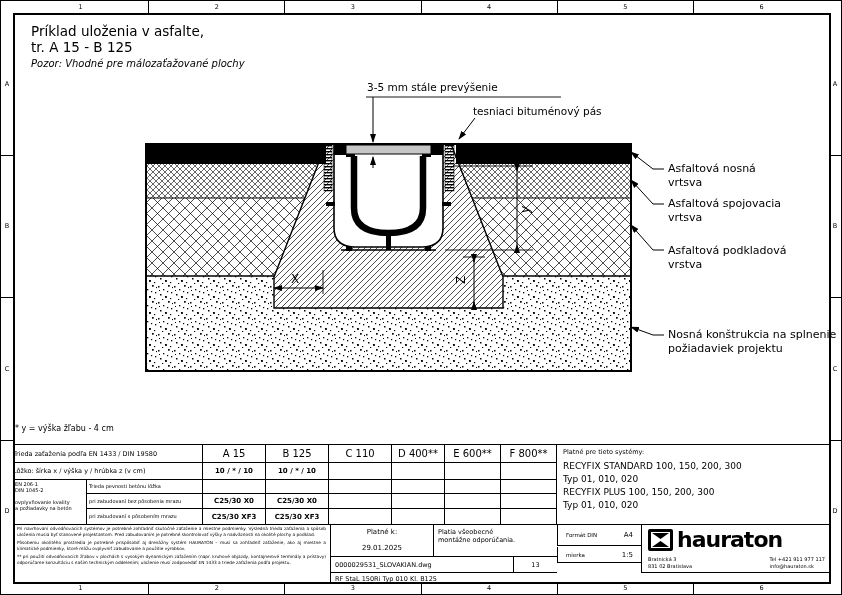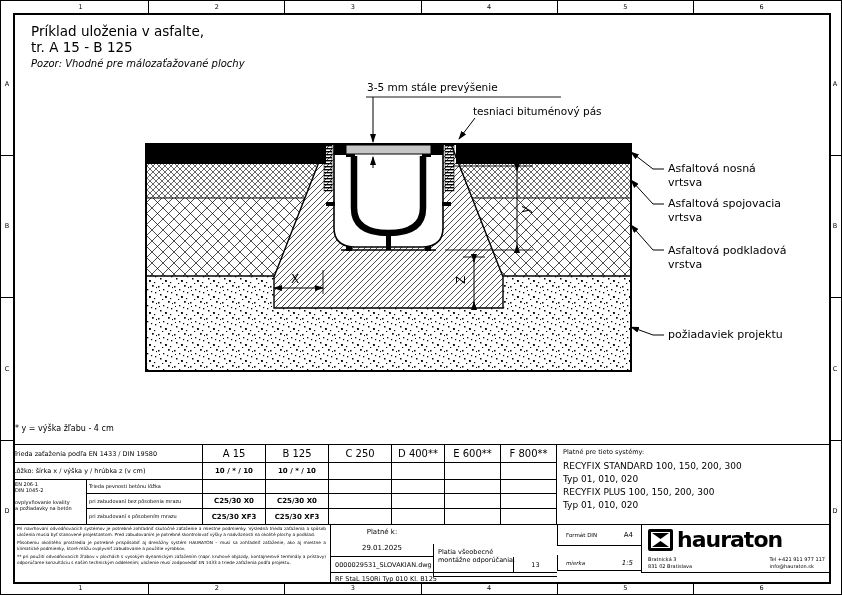--- a/index.html
+++ b/index.html
@@ -238,31 +238,32 @@
   </div>
   <div class="layer-label" style="left:667px; top:196px;">
     <div>Asfaltová spojovacia</div>
     <div>vrtsva</div>
   </div>
   <div class="layer-label" style="left:667px; top:243px;">
     <div>Asfaltová podkladová</div>
     <div>vrstva</div>
   </div>
   <div class="layer-label" style="left:667px; top:327px;">
+    <div>Nosná konštrukcia na splnenie</div>
     <div>požiadaviek projektu</div>
   </div>
 
   <div class="footnote">* y = výška žľabu - 4 cm</div>
 
   <div class="spec">
 
     <div class="cell desc1" style="left:0; top:0; width:190px; height:18px;">Trieda zaťaženia podľa EN 1433 / DIN 19580</div>
     <div class="cell clshead" style="left:190px; top:0; width:63px; height:18px;">A 15</div>
     <div class="cell clshead" style="left:253px; top:0; width:63px; height:18px;">B 125</div>
-    <div class="cell clshead" style="left:316px; top:0; width:63px; height:18px;">C 250</div>
+    <div class="cell clshead" style="left:316px; top:0; width:63px; height:18px;">C 110</div>
     <div class="cell clshead" style="left:379px; top:0; width:53px; height:18px;">D 400**</div>
     <div class="cell clshead" style="left:432px; top:0; width:56px; height:18px;">E 600**</div>
     <div class="cell clshead" style="left:488px; top:0; width:56px; height:18px;">F 800**</div>
 
     <div class="cell desc1" style="left:0; top:18px; width:190px; height:17px;">Lôžko: šírka x / výška y / hrúbka z (v cm)</div>
     <div class="cell val" style="left:190px; top:18px; width:63px; height:17px;">10 / * / 10</div>
     <div class="cell val" style="left:253px; top:18px; width:63px; height:17px;">10 / * / 10</div>
     <div class="cell val" style="left:316px; top:18px; width:63px; height:17px;"></div>
     <div class="cell val" style="left:379px; top:18px; width:53px; height:17px;"></div>
     <div class="cell val" style="left:432px; top:18px; width:56px; height:17px;"></div>
@@ -309,29 +310,29 @@
   <div class="tblock">
     <div class="bcell bR disclaimer" style="left:0; top:0; width:318px; height:60px;">
       <p>Pri navrhovaní odvodňovacích systémov je potrebné zohľadniť skutočné zaťaženie a miestne podmienky. Výsledná trieda zaťaženia a spôsob uloženia musia byť stanovené projektantom. Pred zabudovaním je potrebné skontrolovať výšky a nadväznosti na okolité plochy a podklad.</p>
       <p>Pôsobeniu okolitého prostredia je potrebné prispôsobiť aj drenážny systém HAURATON – musí sa zohľadniť zaťaženie, ako aj miestne a klimatické podmienky, ktoré môžu ovplyvniť zabudovanie a použitie výrobkov.</p>
       <p>** pri použití odvodňovacích žľabov v plochách s vysokým dynamickým zaťažením (napr. kruhové objazdy, kontajnerové terminály a prístavy) odporúčame konzultáciu s naším technickým oddelením; uloženie musí zodpovedať EN 1433 a triede zaťaženia podľa projektu.</p>
     </div>
     <div class="bcell bB platne" style="left:318px; top:0; width:102px; height:33px;">
       <span>Platné k:</span>
       <span>29.01.2025</span>
     </div>
-    <div class="bcell bL bB platia" style="left:420px; top:0; width:124px; height:33px;margin-top:20px;">
+    <div class="bcell bL bB platia" style="left:420px; top:0; width:124px; height:33px;">
       <div>Platia všeobecné</div>
       <div>montážne odporúčania.</div>
     </div>
     <div class="bcell bL bB kv" style="left:544px; top:0; width:84px; height:22px;">
       <span class="lbl-s">Formát DIN</span>
       <span class="val-s">A4</span>
     </div>
-    <div class="bcell bL bB kv" style="left:544px; top:31px; width:84px; height:16px;font-style:italic;">
+    <div class="bcell bL bB kv" style="left:544px; top:23px; width:84px; height:16px;">
       <span class="lbl-s">mierka</span>
       <span class="val-s">1:5</span>
     </div>
     <div class="bcell bL bB logo-cell" style="left:628px; top:0; width:190px; height:49px;">
       <div class="logo-row">
         <svg width="25" height="22" viewBox="0 0 25 22">
           <rect x="0" y="0" width="25" height="22" rx="2" fill="#000"></rect>
           <rect x="3" y="3" width="19" height="16" fill="#fff"></rect>
           <path d="M4,4 L21,4 L12.5,10 Z" fill="#000"></path>
           <path d="M4,18 L21,18 L12.5,12 Z" fill="#000"></path>

